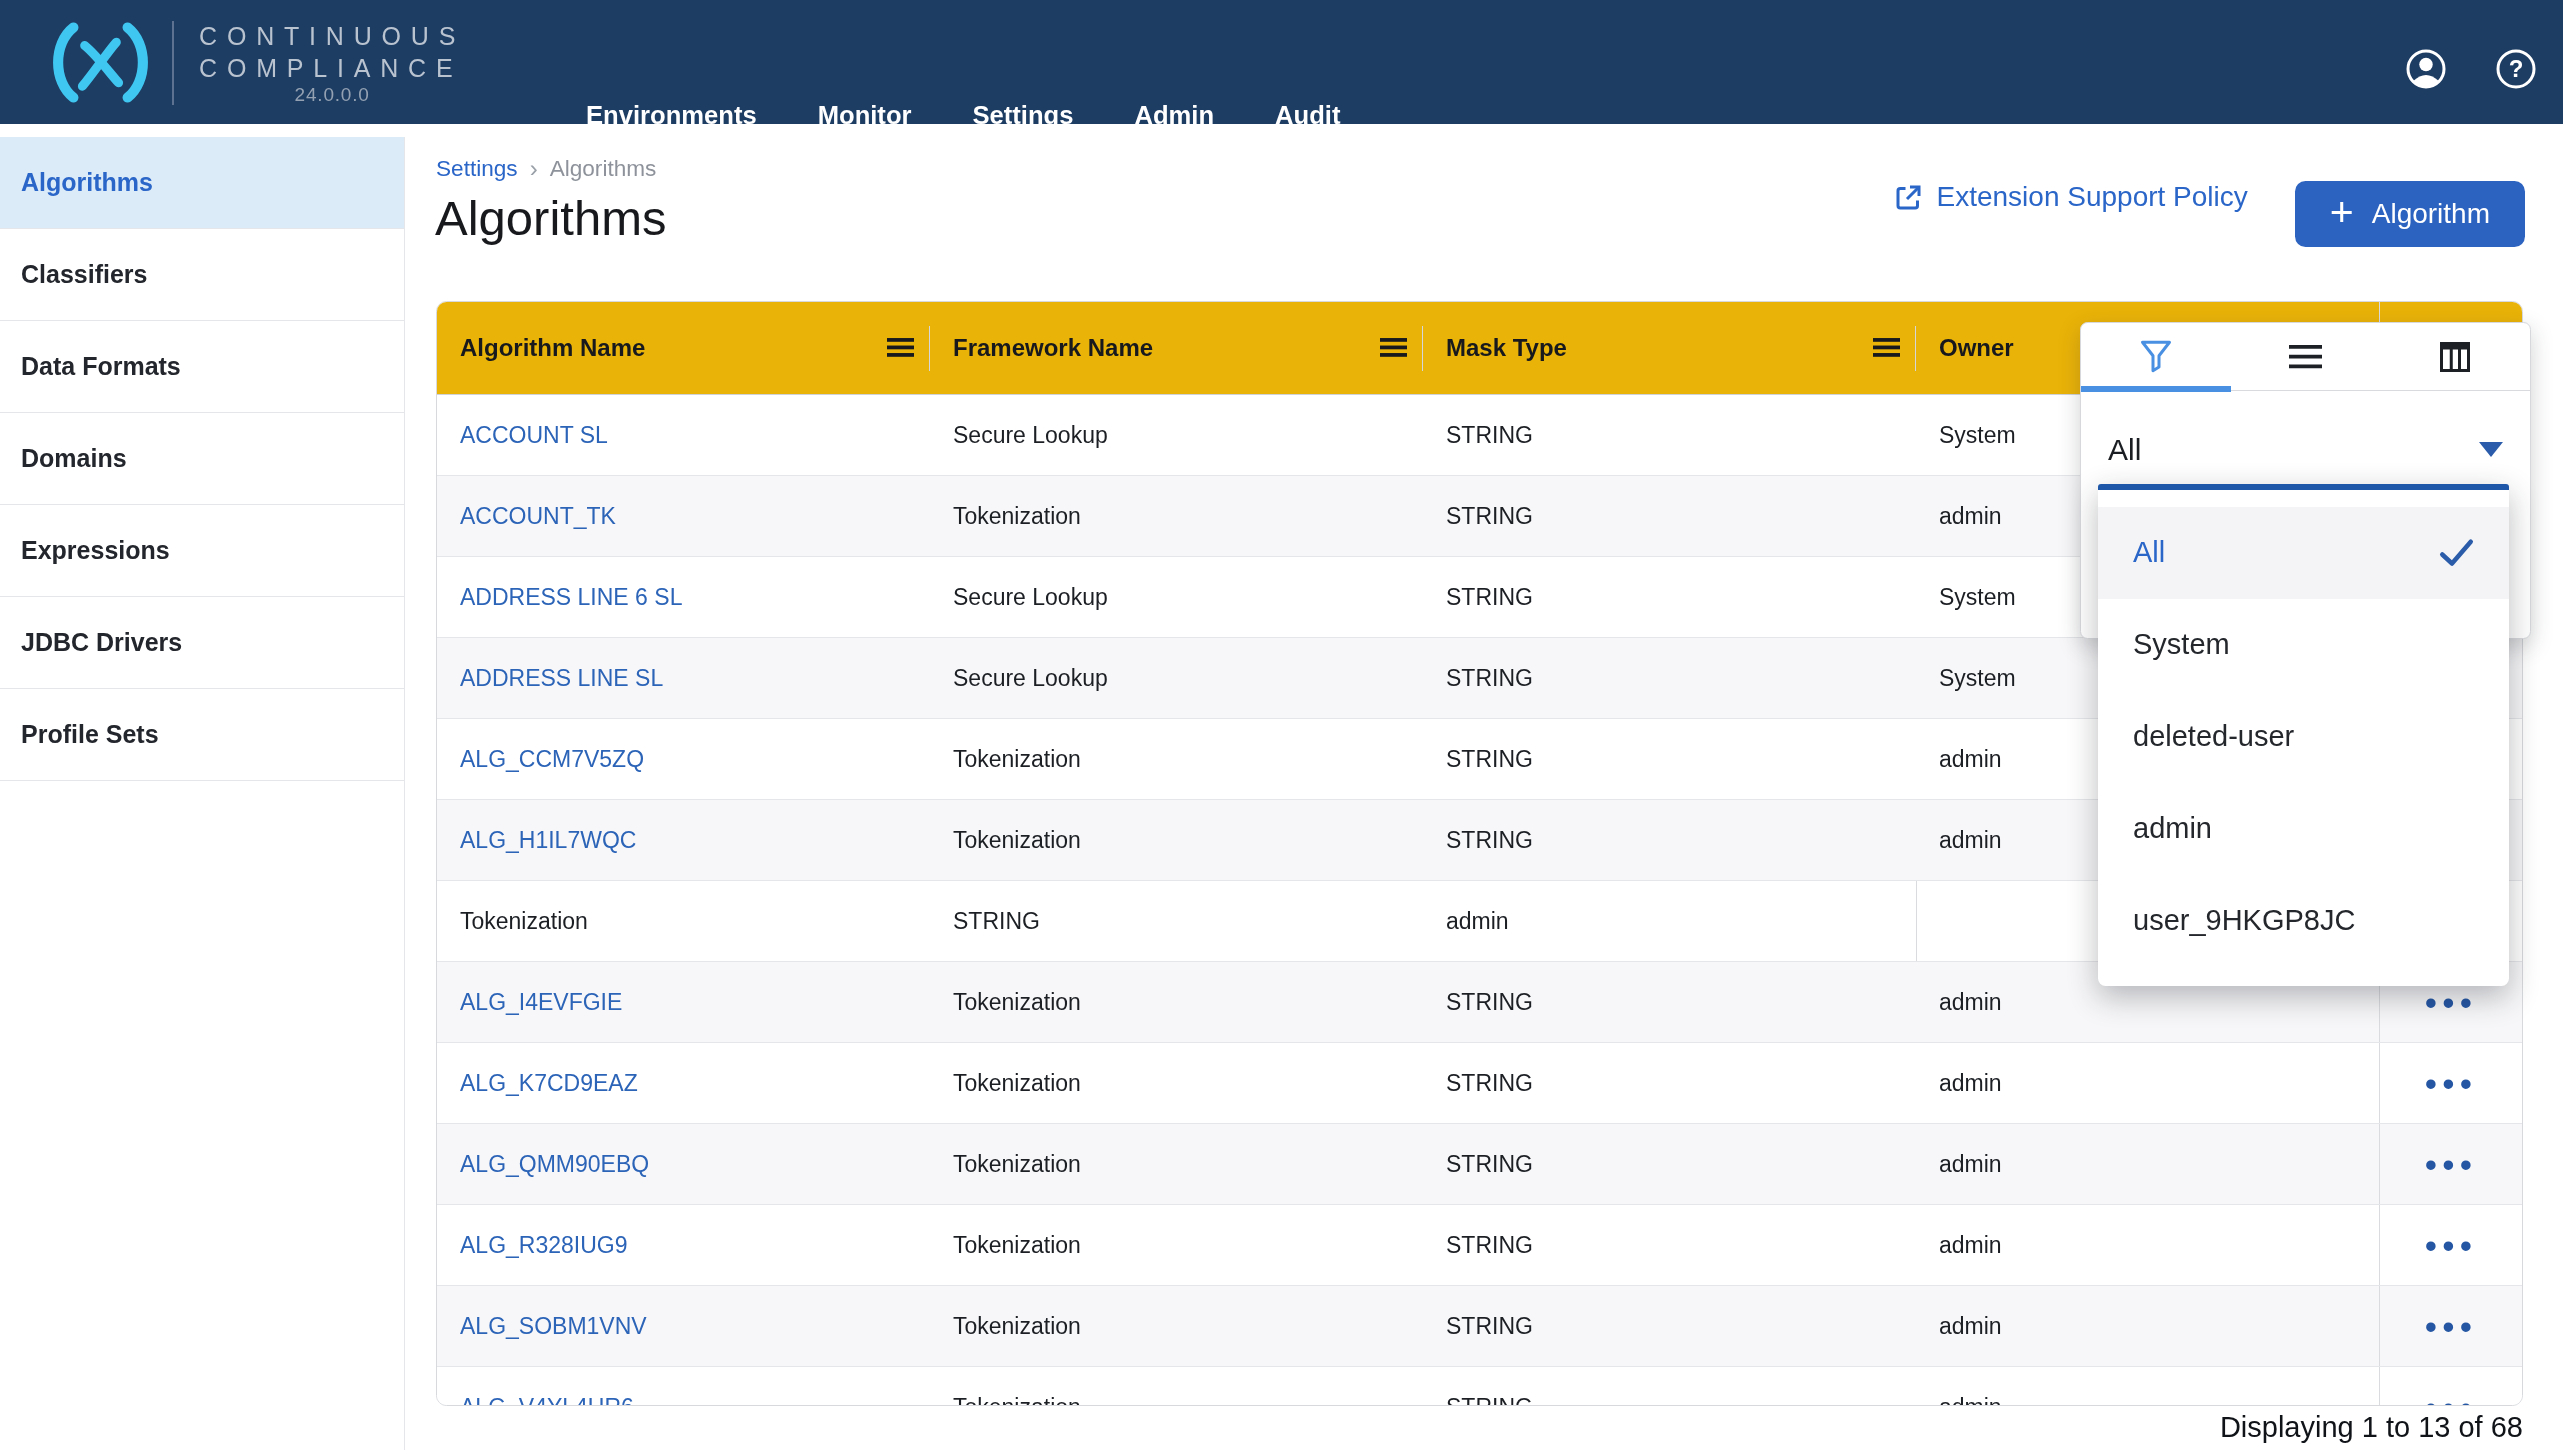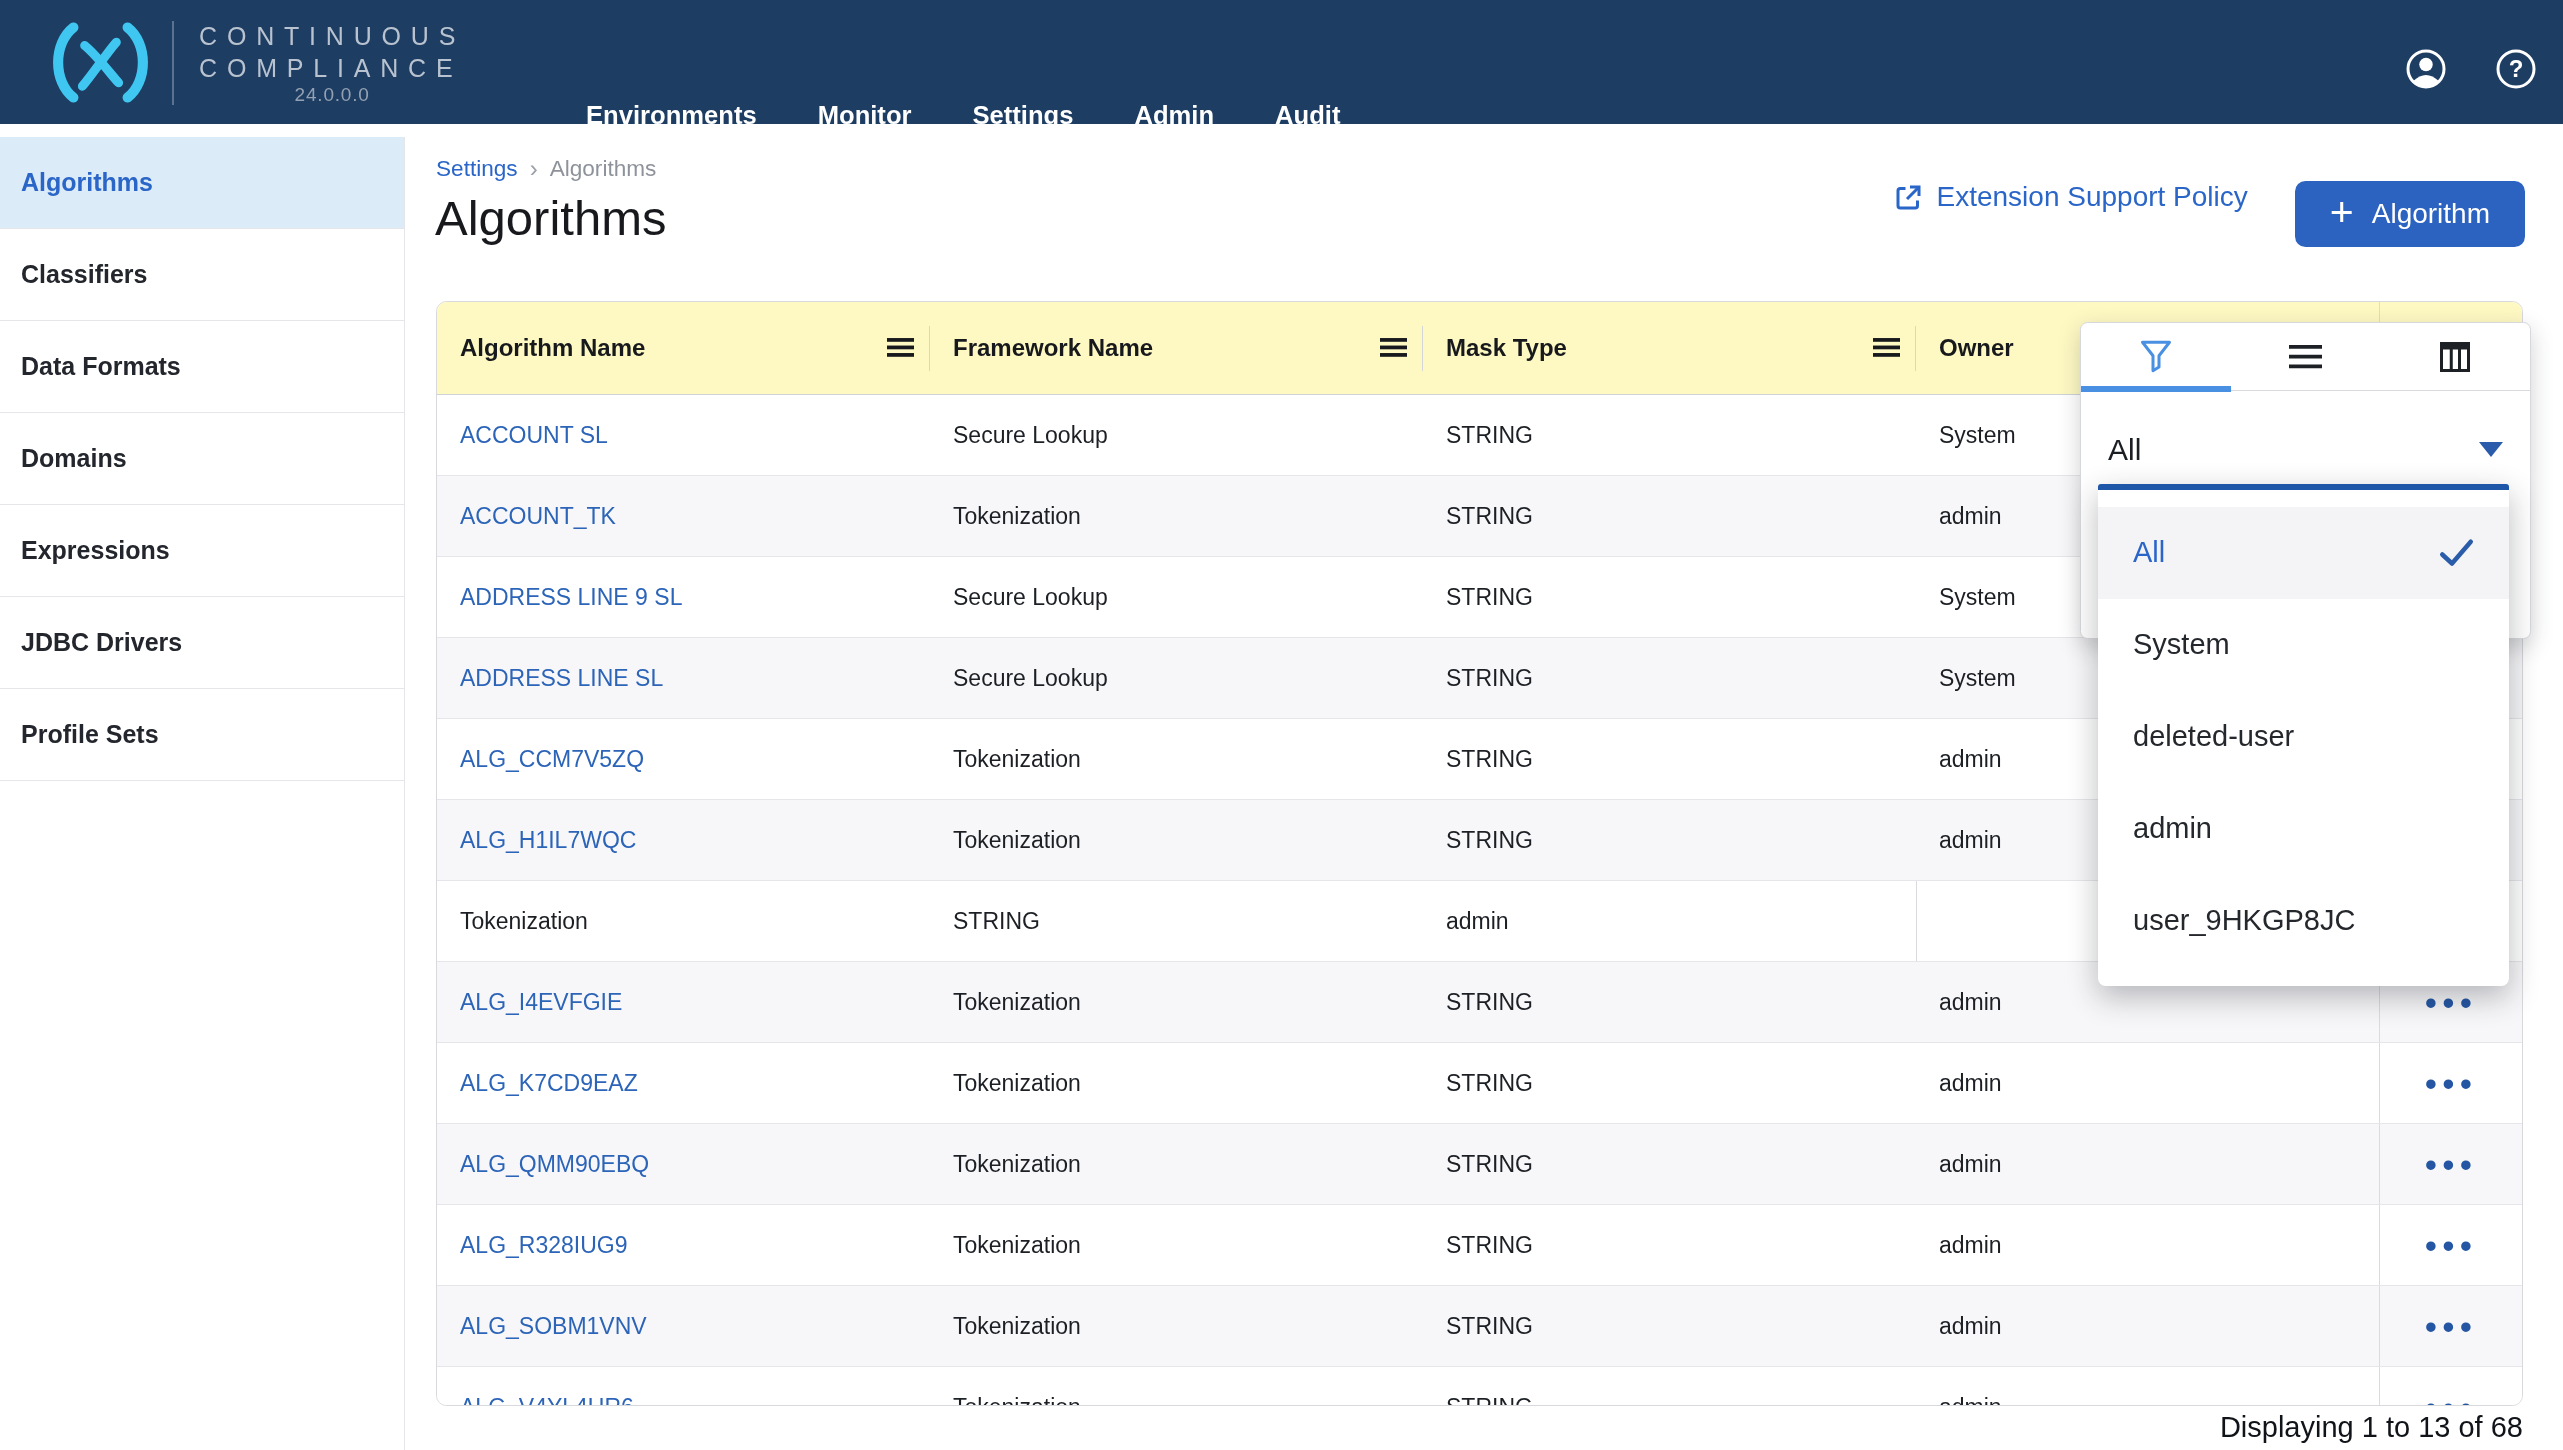--- a/index.html
+++ b/index.html
@@ -34,21 +34,21 @@
   .crumb-current { color:#8e939b; }
   .page-title { position:absolute; left:435px; top:190px; font-size:49px; font-weight:400; color:#17191c; letter-spacing:0; }
   .header-actions { position:absolute; top:181px; right:38px; height:66px; display:flex; align-items:flex-start; gap:47px; }
   .ext-link { display:flex; align-items:center; gap:15px; color:#2a65c8; font-size:28px; cursor:pointer; }
   .ext-icon { width:27px; height:27px; }
   .add-btn { height:66px; border-radius:10.5px; background:#2c63c1; color:#fff; border:none; font-size:28px; font-family:inherit; display:flex; align-items:center; gap:18px; padding:0 35px; cursor:pointer; }
   .plus-glyph { font-size:41px; font-weight:300; line-height:1; margin-top:-3px; }
 
   
   .table-card { position:absolute; left:436px; top:301px; width:2087px; height:1105px; border:1.5px solid #d7d9dd; border-radius:10.5px; overflow:hidden; background:#fff; }
-  .thead { display:grid; grid-template-columns:493px 493px 493px 463px 143px; height:93px; background:#fef9c3; border-bottom:1.5px solid #cfd2d6; }
+  .thead { display:grid; grid-template-columns:493px 493px 493px 463px 143px; height:93px; background:#eab308; border-bottom:1.5px solid #cfd2d6; }
   .th { position:relative; display:flex; align-items:center; padding-left:23px; font-size:24px; font-weight:700; color:#17191d; }
   .th .th-spacer { flex:1; }
   .th .burger { width:27px; height:19.6px; margin-right:16.5px; cursor:pointer; flex:none; }
   .th .col-divider { position:absolute; right:0; top:24px; height:45px; width:1.5px; background:#d4d6da; }
   .th-actions { border-left:1.5px solid #d9dbdf; }
   .tbody { }
   .tr { display:grid; grid-template-columns:493px 493px 493px 463px 143px; height:81px; border-bottom:1.5px solid #e5e6e9; background:#fff; }
   .tr:nth-child(even) { background:#f7f7f9; }
   .td { display:flex; align-items:center; padding-left:23px; font-size:23px; color:#1c1f24; }
   .td.name a { color:#2c64b8; text-decoration:none; cursor:pointer; }
@@ -244,21 +244,21 @@
     <div class="td">Tokenization</div>
     <div class="td">STRING</div>
     <div class="td">admin</div>
     <div class="td td-actions">
       <span class="dots">•••</span>
     </div>
   </div>
 
   <div class="tr">
     <div class="td name">
-            <a>ADDRESS LINE 9 SL</a>
+            <a>ADDRESS LINE 6 SL</a>
           </div>
     <div class="td">Secure Lookup</div>
     <div class="td">STRING</div>
     <div class="td">System</div>
     <div class="td td-actions">
       <span class="dots">•••</span>
     </div>
   </div>
 
   <div class="tr">

